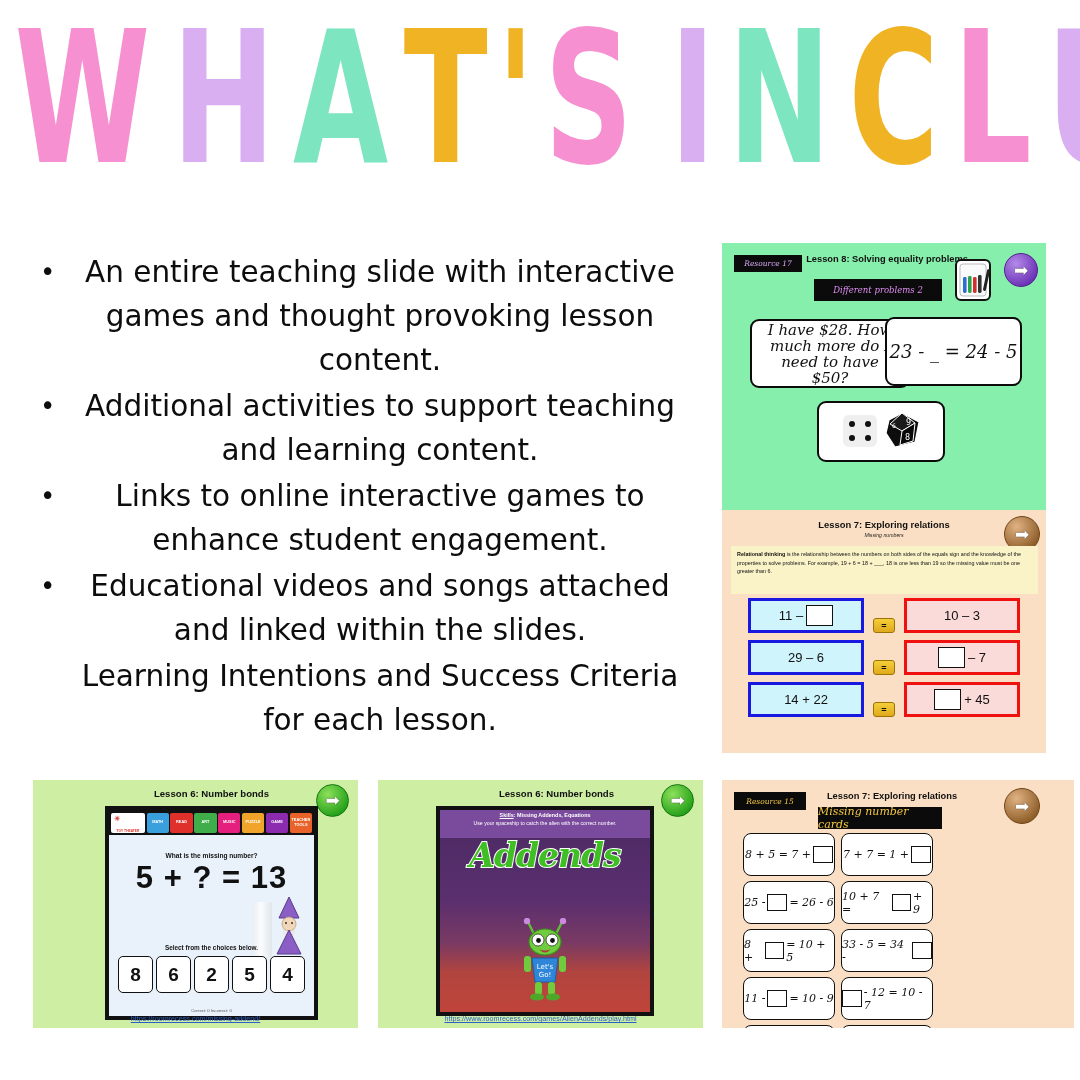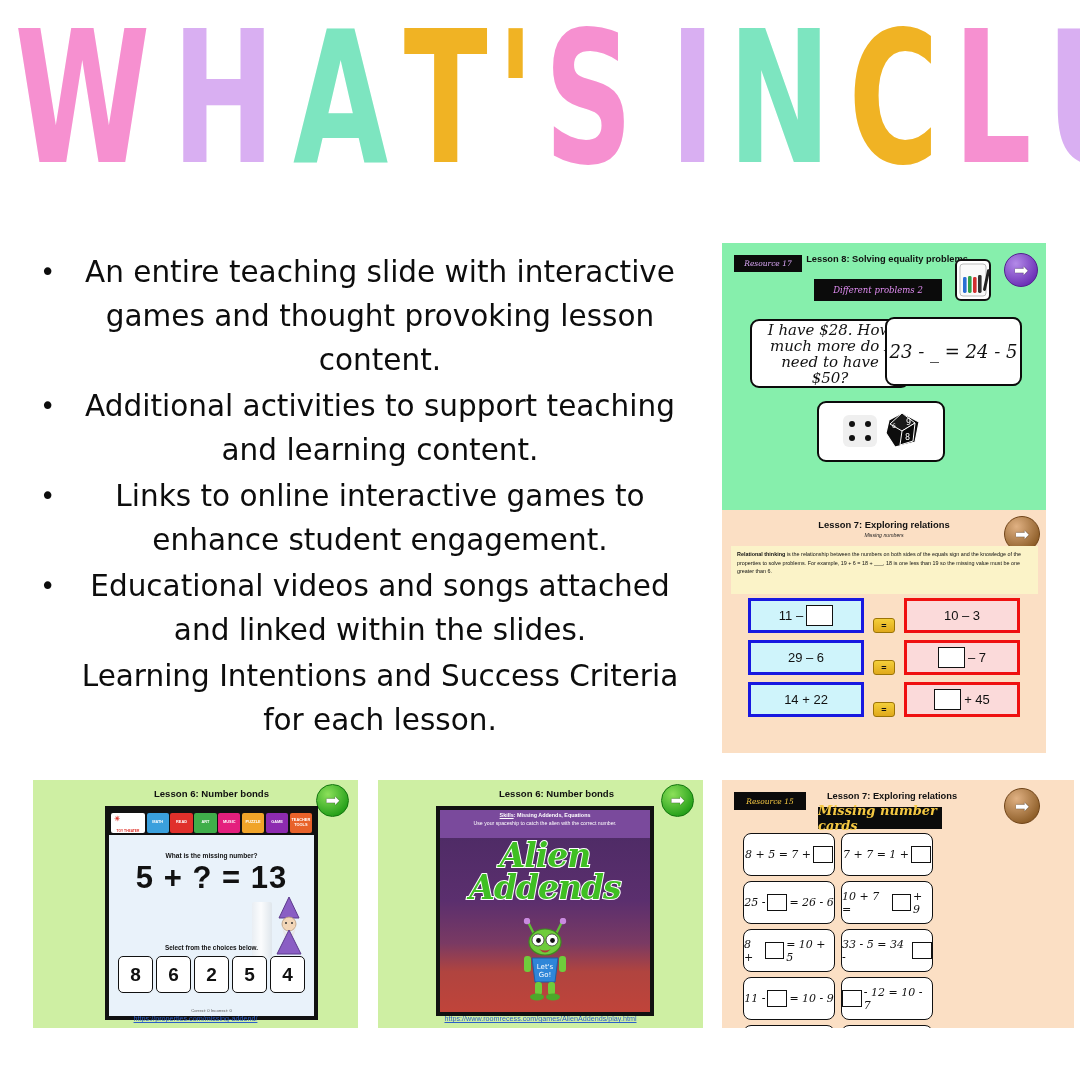--- a/index.html
+++ b/index.html
@@ -113,21 +113,21 @@
     font-family:"DejaVu Serif",serif;font-weight:bold;font-style:italic;
     font-size:33px;line-height:32px;color:#3fbf23;
     -webkit-text-stroke:2px #ffffff;paint-order:stroke fill;letter-spacing:-1px;}
   #al-alien{position:absolute;left:50%;top:108px;transform:translateX(-50%);width:62px;height:84px;}
   
   #slide-cards{left:722px;top:780px;width:352px;height:248px;background:#fbdfc4;}
   #slide-cards .res-tag{left:12px;top:12px;width:72px;height:18px;color:#f5c842;}
   #cards-title{position:absolute;left:70px;top:11px;width:200px;text-align:center;font-size:9.3px;font-weight:bold;color:#111;}
   #cards-banner{position:absolute;left:96px;top:27px;width:124px;height:22px;background:#0b0b0b;
     display:flex;align-items:center;justify-content:center;}
-  #cards-banner span{color:#f5c842;font-family:"DejaVu Serif",serif;font-style:italic;font-size:13px;font-weight:bold;}
+  #cards-banner span{color:#f5c842;font-family:"DejaVu Serif",serif;font-style:italic;font-size:11px;}
   #cards-grid{position:absolute;left:21px;top:53px;width:284px;
     display:flex;flex-wrap:wrap;gap:5px 6px;}
   .num-card{width:90px;height:41px;background:#fff;border:1.9px solid #111;border-radius:8px;
     display:flex;align-items:center;justify-content:center;gap:2px;
     font-family:"DejaVu Serif",serif;font-style:italic;font-size:11px;color:#111;}
   .num-card .blank-box{width:18px;height:15px;border-width:1.4px;}
 </style>
 </head>
 <body>
 
@@ -277,37 +277,36 @@
     <div id="tt-sel">Select from the choices below.</div>
     <div id="tt-choices">
         <div class="tt-choice">8</div>
         <div class="tt-choice">6</div>
         <div class="tt-choice">2</div>
         <div class="tt-choice">5</div>
         <div class="tt-choice">4</div>
       </div>
     <div id="tt-score">Correct: 0  Incorrect: 0</div>
   </div>
-  <div class="src-link">https://properties.com/missing-addend/</div>
+  <div class="src-link">https://roomrecess.com/missing-addend/</div>
 </div>
 
 <div class="slide green-slide" id="slide-alien">
   <div class="g-title">Lesson 6: Number bonds</div>
   <div class="arrow-btn g-arrow">
     <span class="arrow-glyph">➡</span>
   </div>
   <div class="inner-screen" id="al-screen">
     <div id="al-head">
       <div id="al-skills">
         <u>Skills</u><span>: Missing Addends, Equations</span>
       </div>
       <div id="al-instr">Use your spaceship to catch the alien with the correct number.</div>
     </div>
     <div id="al-logo">
-      <div>Alien</div>
       <div>Addends</div>
     </div>
     <div id="al-alien">
       <svg viewBox="0 0 62 84" width="62" height="84">
         <line x1="20" y1="16" x2="14" y2="4" stroke="#5fbf34" stroke-width="2.4"></line>
         <line x1="42" y1="16" x2="48" y2="4" stroke="#5fbf34" stroke-width="2.4"></line>
         <circle cx="13" cy="3" r="3.2" fill="#c98ae0"></circle>
           <circle cx="49" cy="3" r="3.2" fill="#c98ae0"></circle>
         <ellipse cx="31" cy="24" rx="16" ry="13" fill="#6fcc3c" stroke="#3d8a20" stroke-width="1.2"></ellipse>
         <circle cx="24" cy="22" r="6" fill="#fff" stroke="#333" stroke-width=".8"></circle>

